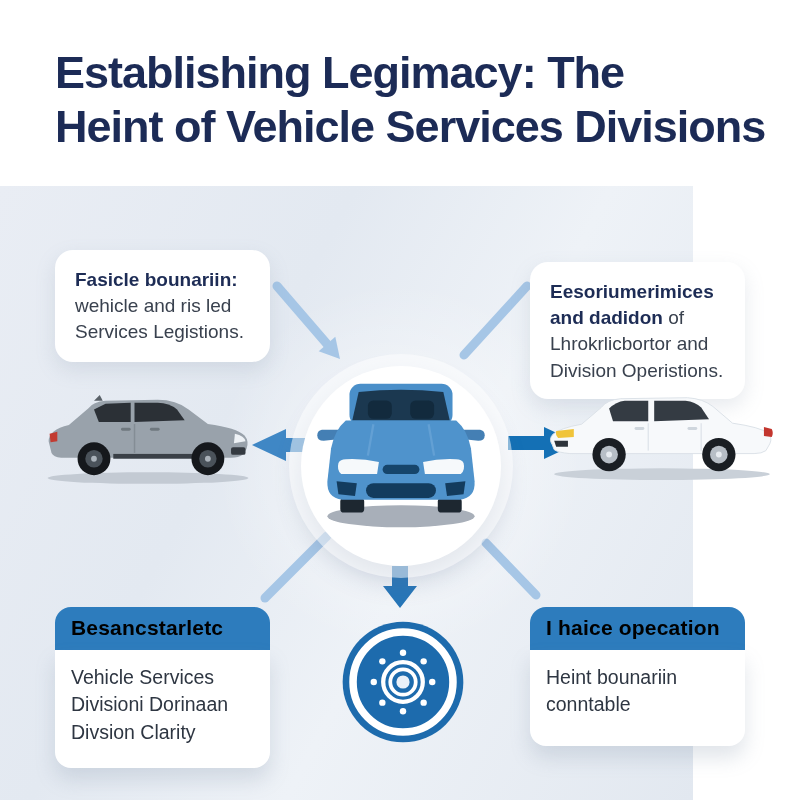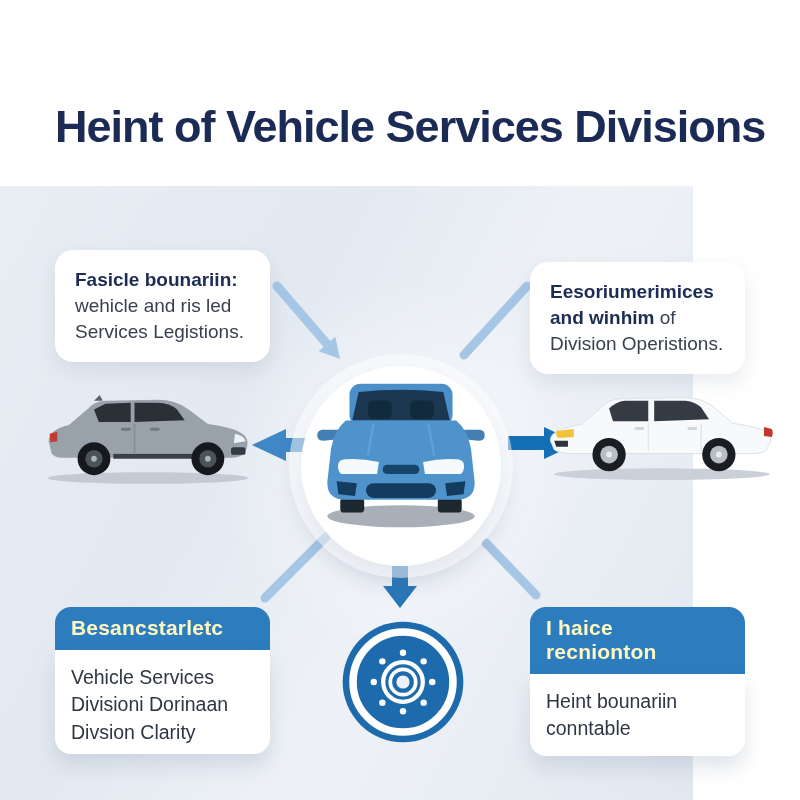--- a/index.html
+++ b/index.html
@@ -34,26 +34,26 @@
   .callout .ln { display:block; }
   .callout .b { font-weight:bold; color:#1d2c55; }
   .callout-top-left  { left:55px;  top:64px; min-height:112px; }
   .callout-top-right { left:530px; top:76px; min-height:112px; }
   
   .card { position:absolute; width:215px; }
   .card-bottom-left  { left:55px;  top:421px; }
   .card-bottom-right { left:530px; top:421px; }
   .card-header {
     background:#2d7cbd; border-radius:16px 16px 0 0;
-    padding:9px 16px 10px; color:#fef9c3; font-weight:bold; font-size:21px;
+    padding:9px 16px 10px; color:#000000; font-weight:bold; font-size:21px;
     letter-spacing:0.2px;
   }
   .card-body {
     background:#ffffff; border-radius:0 0 16px 16px;
-    padding:14px 16px 8px; font-size:19.5px; line-height:1.4; color:#2e3642;
+    padding:14px 16px 22px; font-size:19.5px; line-height:1.4; color:#2e3642;
     box-shadow:0 12px 20px rgba(120,136,160,0.22); min-height:60px;
   }
   .card-body .ln { display:block; }
   
   .center-circle {
     position:absolute; left:301px; top:180px; width:200px; height:200px; border-radius:50%;
     background:#ffffff;
     box-shadow:0 0 0 12px rgba(255,255,255,0.5), 0 14px 26px rgba(96,116,148,0.3);
   }
   .center-circle svg { position:absolute; left:8px; top:12px; }
@@ -62,21 +62,21 @@
   .car-right { position:absolute; left:544px; top:198px; }
   .hub { position:absolute; left:337px; top:430px; }
 </style>
 </head>
 <body>
 
 <div class="canvas">
 
   <div class="header">
     <h1 class="title">
-      <br>
+      <span>Establishing Legimacy: The</span><br>
       <span>Heint of Vehicle Services Divisions</span>
     </h1>
   </div>
 
   <div class="stage">
     <div class="glow"></div>
 
     <svg class="connectors" width="800" height="614" viewBox="0 0 800 614">
       <line x1="277" y1="100" x2="327" y2="158" stroke="#a6c6e6" stroke-width="9" stroke-linecap="round"></line>
       <polygon points="340,173 318.7,165.2 335.3,150.8" fill="#a6c6e6"></polygon>
@@ -89,21 +89,22 @@
     </svg>
 
     <div class="callout callout-top-left">
       <span class="ln b">Fasicle bounariin:</span>
       <span class="ln">wehicle and ris led</span>
       <span class="ln">Services Legistions.</span>
     </div>
 
     <div class="callout callout-top-right">
       <span class="ln b">Eesoriumerimices</span>
-      <span class="ln"><span class="b">and winhim</span><span> of</span></span>
+      <span class="ln"><span class="b">and dadidon</span><span> of</span></span>
+      <span class="ln">Lhrokrlicbortor and</span>
       <span class="ln">Division Operistions.</span>
     </div>
 
     <svg class="car-left" width="222" height="97" viewBox="0 0 230 100">
       <ellipse cx="114" cy="92" rx="104" ry="6" fill="#c3cad3"></ellipse>
       <path d="M58,12 L64,6 L67,12 Z" fill="#5a6168"></path>
       <path d="M14,66 L11,54 Q11,42 32,37 L52,20 Q57,13 70,12 L124,11 Q143,11 156,21 L176,36 Q206,40 214,48 Q219,54 216,62 L212,68 Q208,71 200,71 L24,71 Q16,70 14,66 Z" fill="#99a2ab"></path>
       <path d="M58,21 L70,15 L96,14 L96,34 L63,34 Z" fill="#2b3036"></path>
       <path d="M100,14 L124,14 Q136,14 144,21 L152,32 L100,34 Z" fill="#2b3036"></path>
       <path d="M12,46 L20,44 L20,54 L13,55 Z" fill="#c23b31"></path>
@@ -166,21 +167,21 @@
     <div class="card card-bottom-left">
       <div class="card-header">Besancstarletc</div>
       <div class="card-body">
         <span class="ln">Vehicle Services</span>
         <span class="ln">Divisioni Dorinaan</span>
         <span class="ln">Divsion Clarity</span>
       </div>
     </div>
 
     <div class="card card-bottom-right">
-      <div class="card-header">I haice recnionton</div>
+      <div class="card-header">I haice opecation</div>
       <div class="card-body">
         <span class="ln">Heint bounariin</span>
         <span class="ln">conntable</span>
       </div>
     </div>
 
     <svg class="hub" width="132" height="132" viewBox="0 0 140 140">
       <circle cx="70" cy="70" r="64" fill="#1d6bad"></circle>
       <circle cx="70" cy="70" r="53" fill="none" stroke="#ffffff" stroke-width="8"></circle>
       <circle cx="101" cy="70" r="3.4" fill="#ffffff"></circle>

